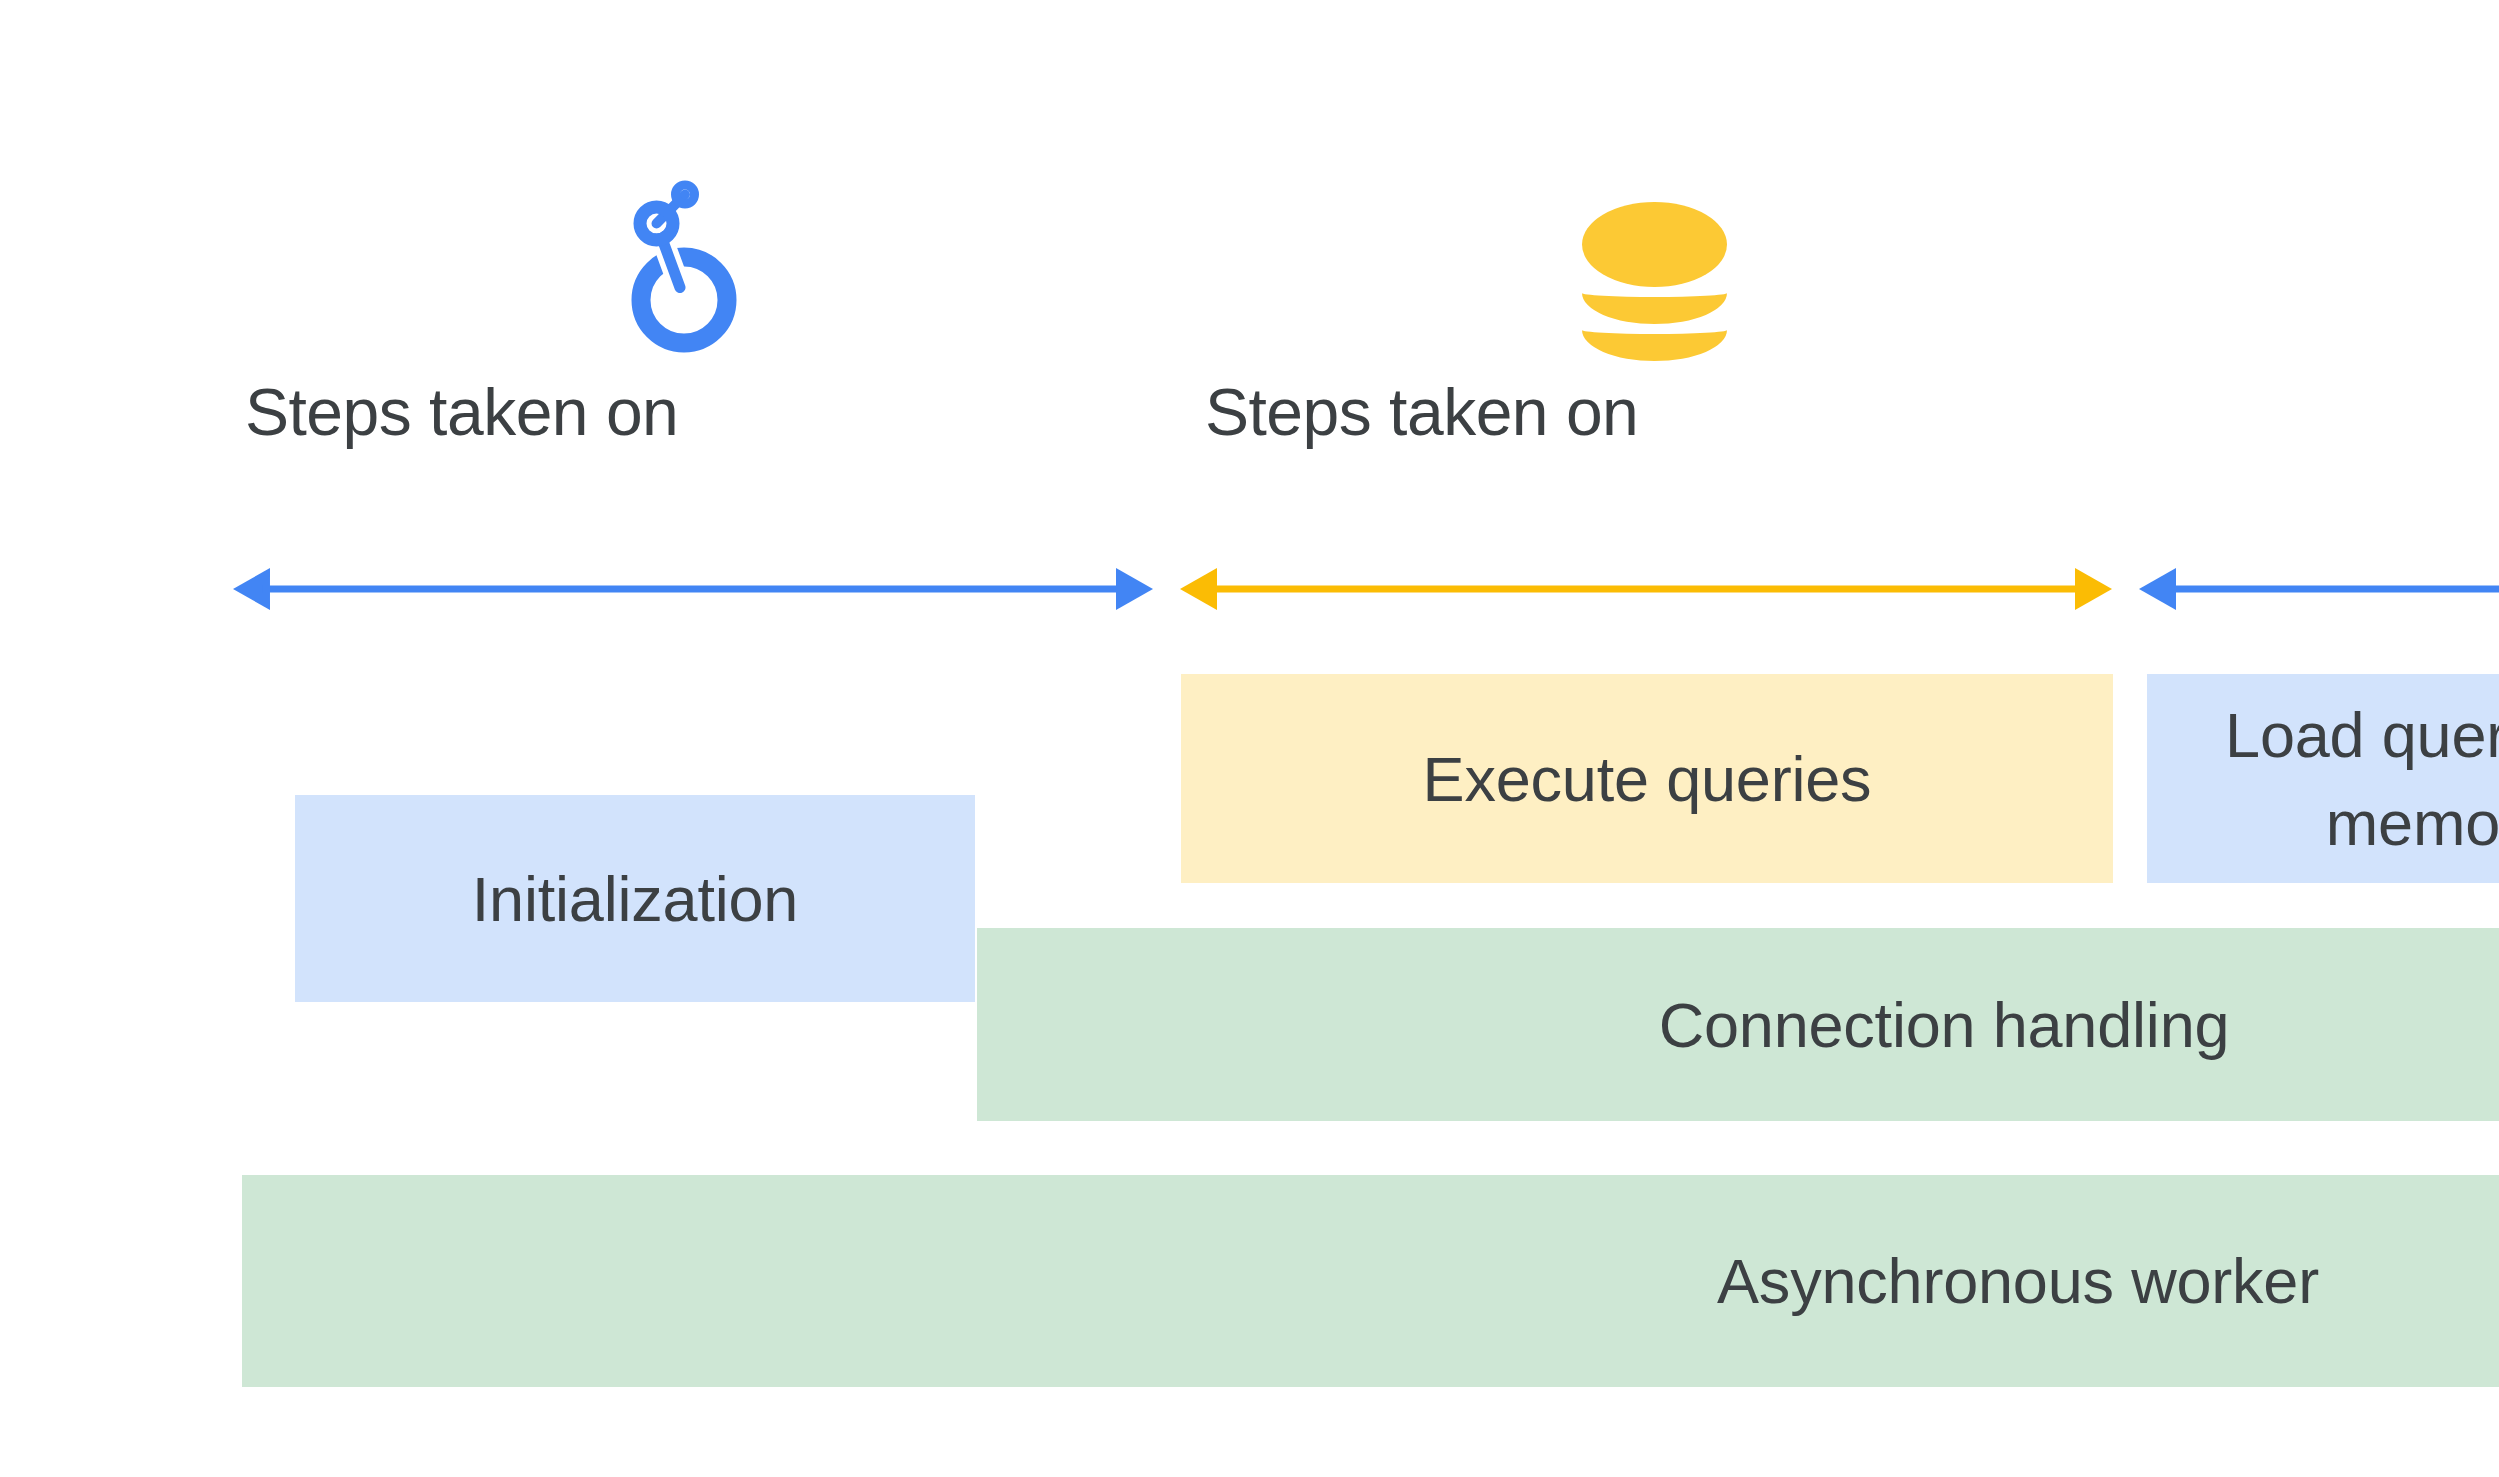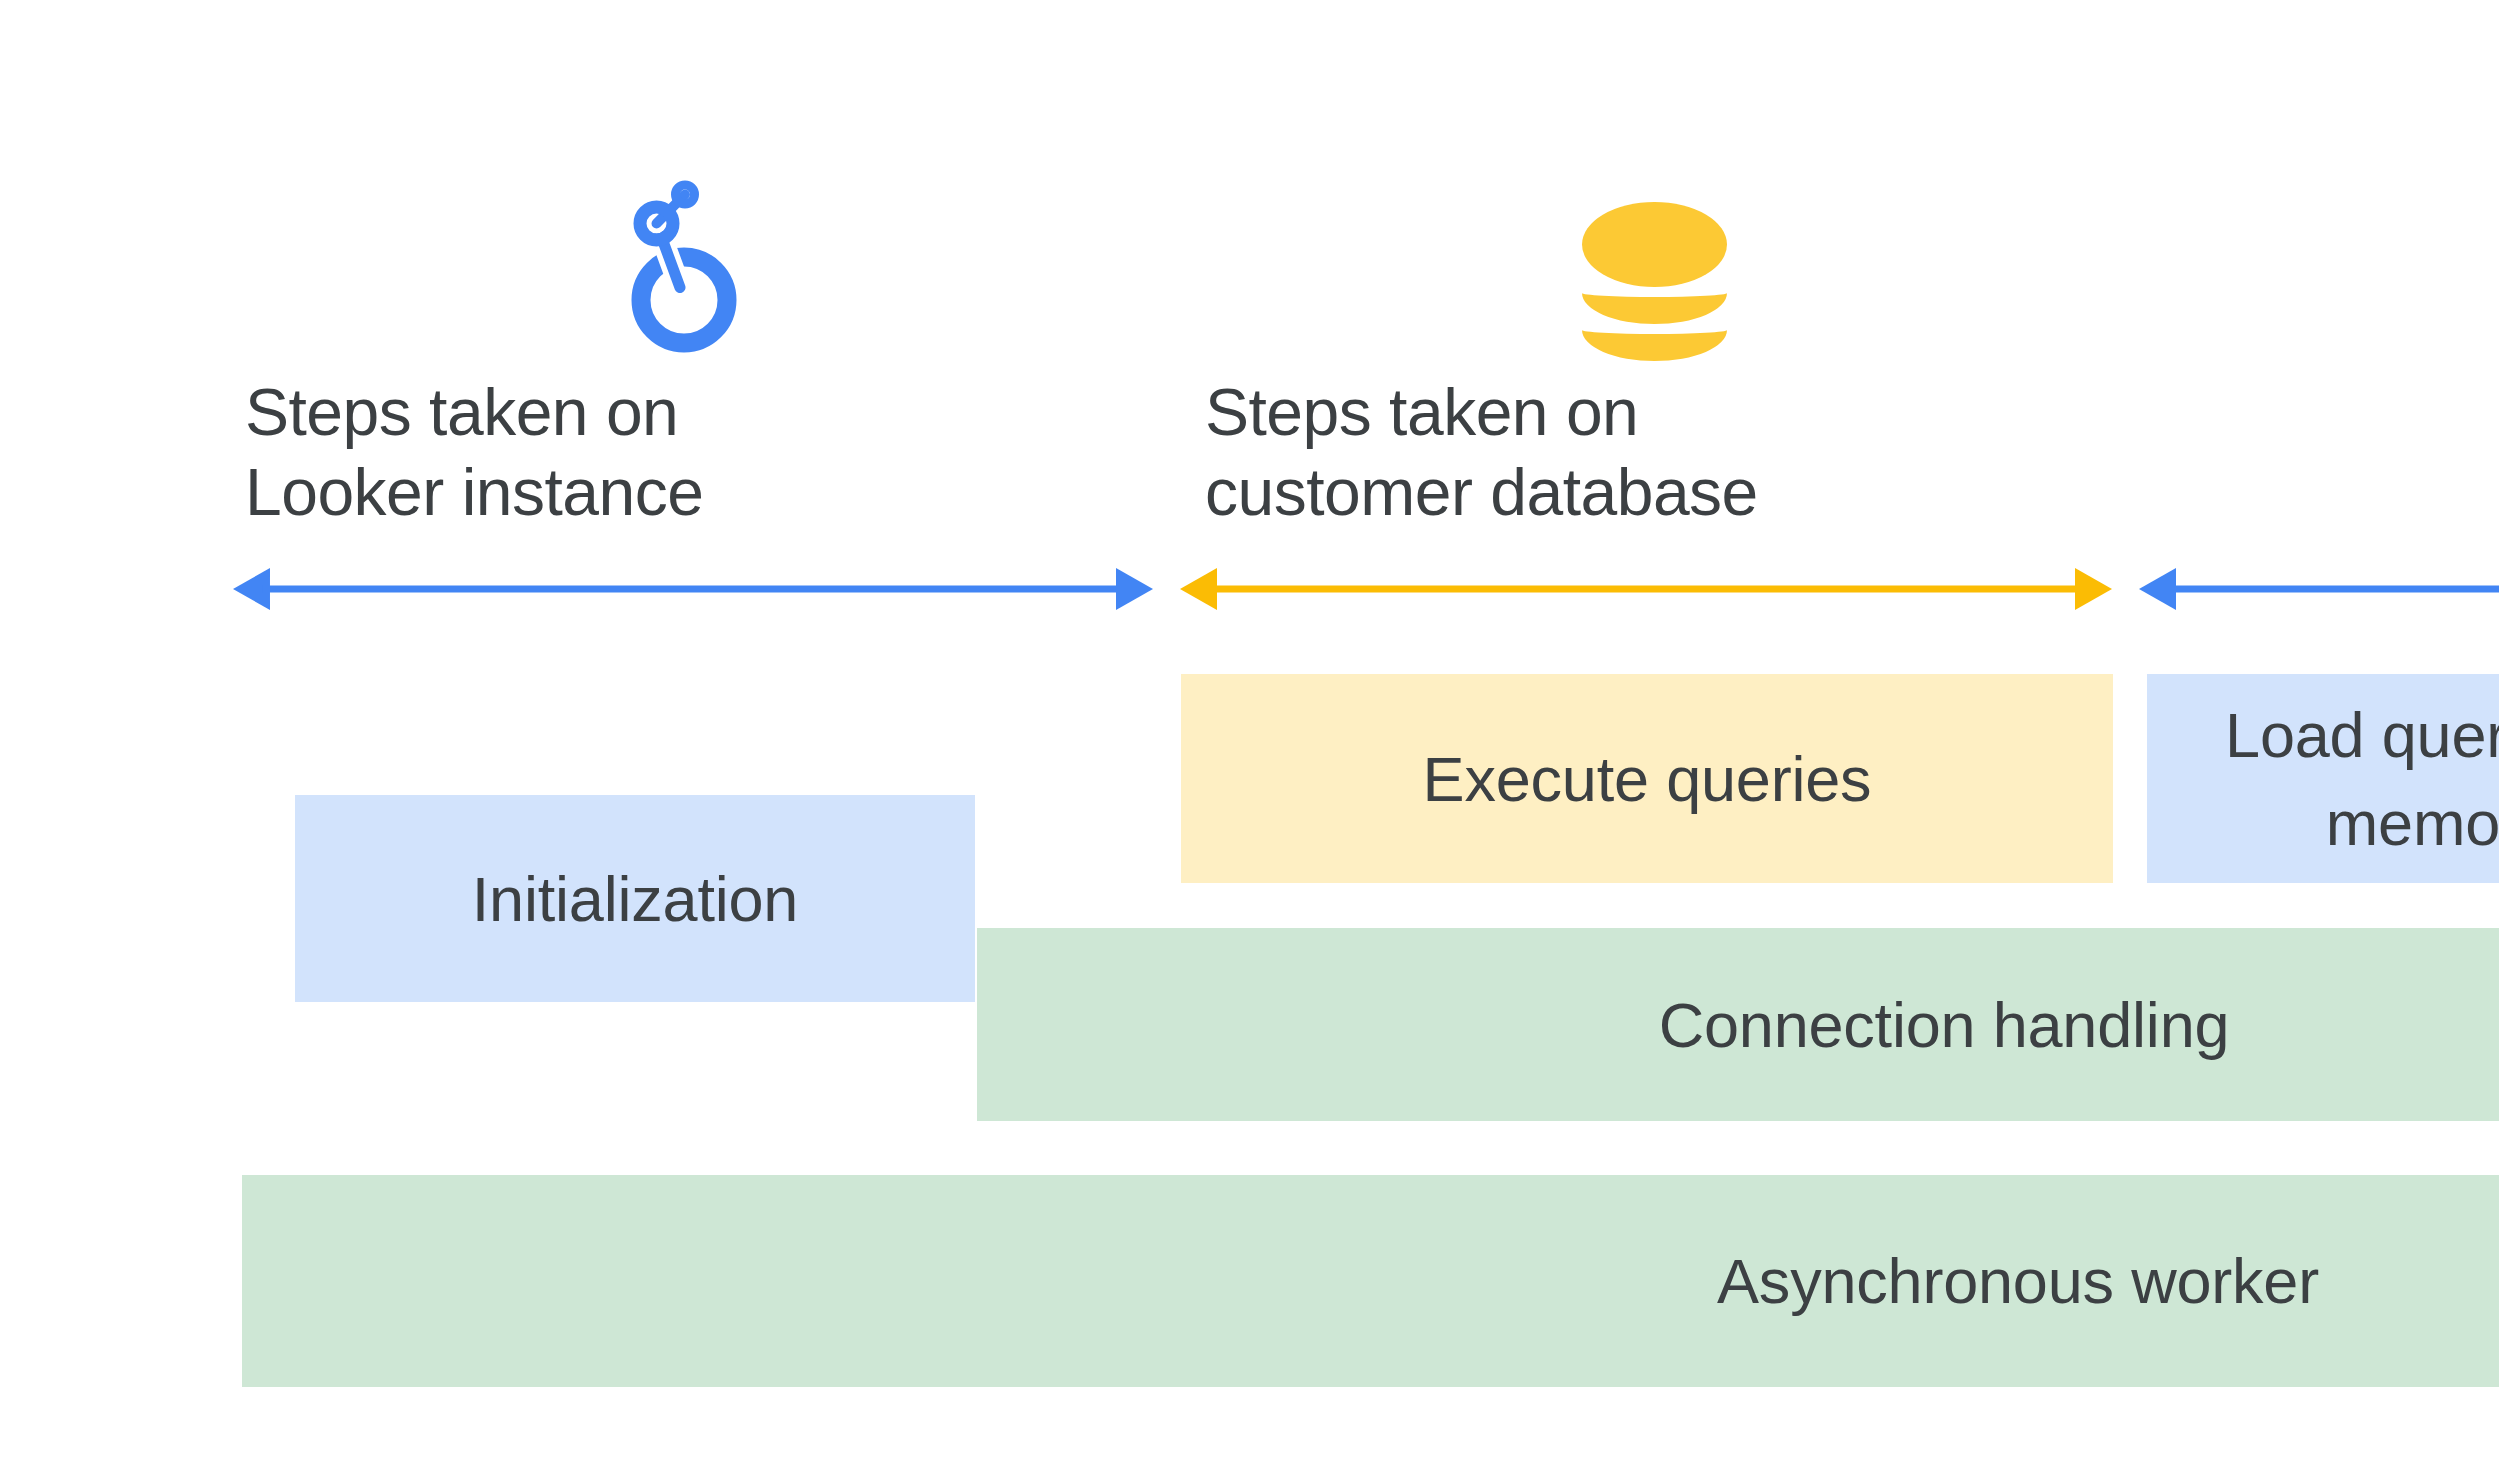--- a/index.html
+++ b/index.html
@@ -79,26 +79,24 @@
 </svg>
 
 <svg class="abs icon-database" viewBox="0 0 290 318" aria-hidden="true">
   <ellipse class="db-shape" cx="145" cy="85" rx="145" ry="85"></ellipse>
   <path class="db-shape" d="M0,182 A145,62 0 0 0 290,182 A145,8 0 0 1 0,182 Z"></path>
   <path class="db-shape" d="M0,256 A145,62 0 0 0 290,256 A145,8 0 0 1 0,256 Z"></path>
 </svg>
 
 <div class="abs heading heading-left">
   <div>Steps taken on</div>
-  <div>Looker instance</div>
 </div>
 
 <div class="abs heading heading-middle">
   <div>Steps taken on</div>
-  <div>customer database</div>
 </div>
 
 <svg class="abs arrow arrow-blue-left" viewBox="0 0 1841 84" preserveAspectRatio="none" aria-hidden="true">
   <polygon class="arrow-fill-blue" points="0,42 74,0 74,84"></polygon>
   <rect class="arrow-fill-blue" x="60" y="35" width="1721" height="14"></rect>
   <polygon class="arrow-fill-blue" points="1841,42 1767,0 1767,84"></polygon>
 </svg>
 
 <svg class="abs arrow arrow-yellow" viewBox="0 0 1865 84" preserveAspectRatio="none" aria-hidden="true">
   <polygon class="arrow-fill-yellow" points="0,42 74,0 74,84"></polygon>

